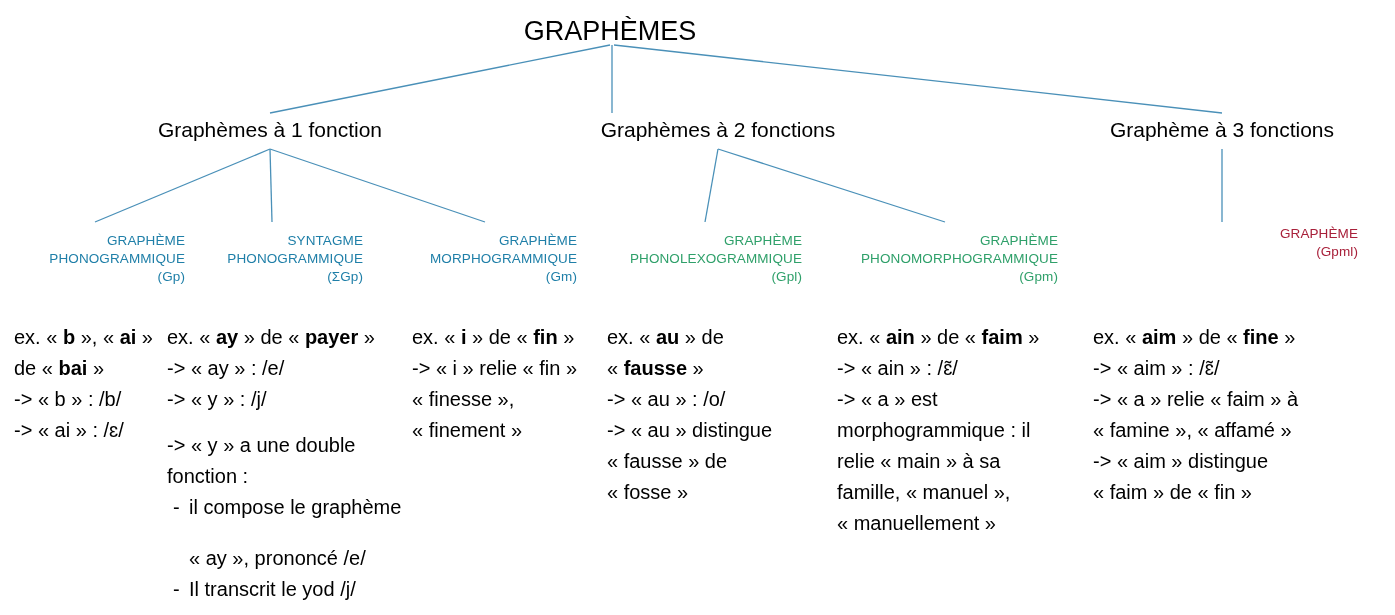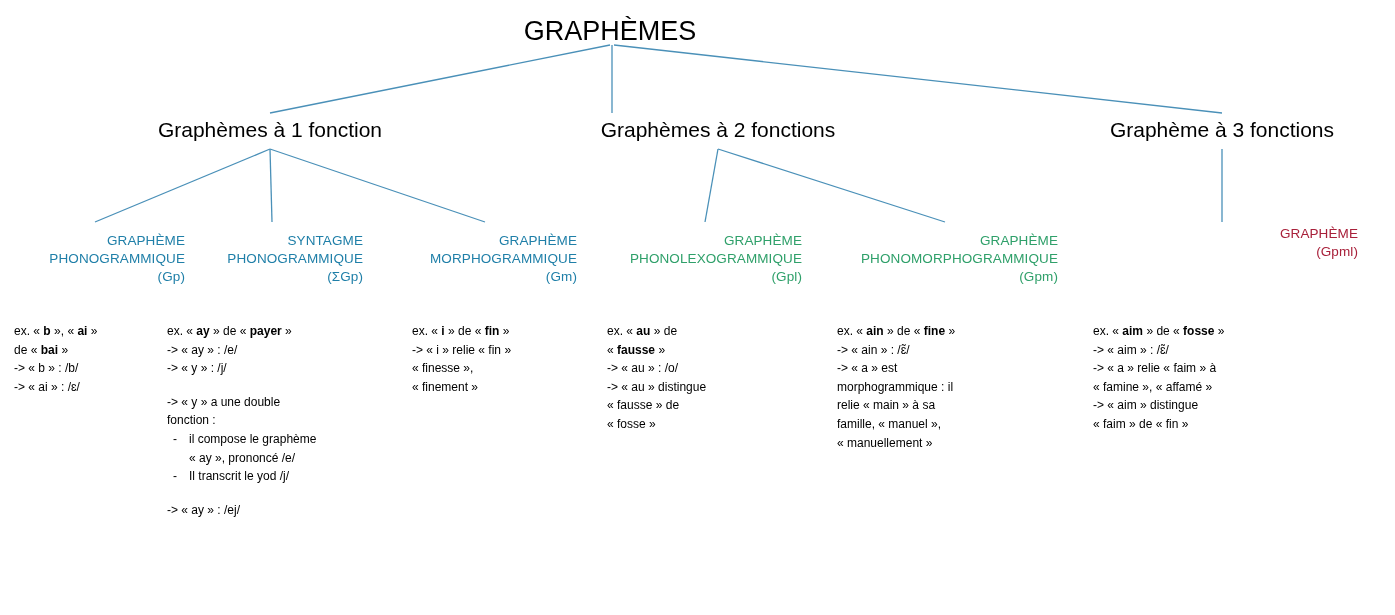--- a/index.html
+++ b/index.html
@@ -47,40 +47,41 @@
     text-align: right;
     line-height: 1.35;
     letter-spacing: 0.1px;
   }
   .c-blue { color: #1f7fa8; }
   .c-green { color: #2fa06a; }
   .c-red { color: #a8203a; }
 
   .example {
     position: absolute;
-    font-size: 12px;
+    font-size: 20px;
     line-height: 1.55;
     color: #000;
     text-align: left;
   }
   .example b { font-weight: bold; }
   .ex-line { display: block; }
   .ex-gap { display: block; height: 15px; }
   .bullet-line {
     display: block;
     padding-left: 22px;
     position: relative;
   }
   .bullet-line .dash {
     position: absolute;
     left: 6px;
   }
   .bullet-cont {
     display: block;
     padding-left: 22px;
+    margin-top: 20px;
   }
 </style>
 </head>
 <body>
 
 <div id="canvas">
 
   <svg class="connectors" viewBox="0 0 1395 615">
 
     <line x1="610" y1="45" x2="270" y2="113" stroke="#4a90b8" stroke-width="1.3"></line>
@@ -177,31 +178,31 @@
   <div class="example" style="left:607px; top:322px; width:180px;">
     <span class="ex-line"><span>ex. « </span><b>au</b><span> » de</span></span>
     <span class="ex-line"><span>« </span><b>fausse</b><span> »</span></span>
     <span class="ex-line">-&gt; « au » : /o/</span>
     <span class="ex-line">-&gt; « au » distingue</span>
     <span class="ex-line">« fausse » de</span>
     <span class="ex-line">« fosse »</span>
   </div>
 
   <div class="example" style="left:837px; top:322px; width:215px;">
-    <span class="ex-line"><span>ex. « </span><b>ain</b><span> » de « </span><b>fine</b><span> »</span></span>
+    <span class="ex-line"><span>ex. « </span><b>ain</b><span> » de « </span><b>faim</b><span> »</span></span>
     <span class="ex-line">-&gt; « ain » : /ɛ̃/</span>
     <span class="ex-line">-&gt; « a » est</span>
     <span class="ex-line">morphogrammique : il</span>
     <span class="ex-line">relie « main » à sa</span>
     <span class="ex-line">famille, « manuel »,</span>
     <span class="ex-line">« manuellement »</span>
   </div>
 
   <div class="example" style="left:1093px; top:322px; width:230px;">
-    <span class="ex-line"><span>ex. « </span><b>aim</b><span> » de « </span><b>fosse</b><span> »</span></span>
+    <span class="ex-line"><span>ex. « </span><b>aim</b><span> » de « </span><b>fine</b><span> »</span></span>
     <span class="ex-line">-&gt; « aim » : /ɛ̃/</span>
     <span class="ex-line">-&gt; « a » relie « faim » à</span>
     <span class="ex-line">« famine », « affamé »</span>
     <span class="ex-line">-&gt; « aim » distingue</span>
     <span class="ex-line">« faim » de « fin »</span>
   </div>
 
 </div>
 
 </body></html>

